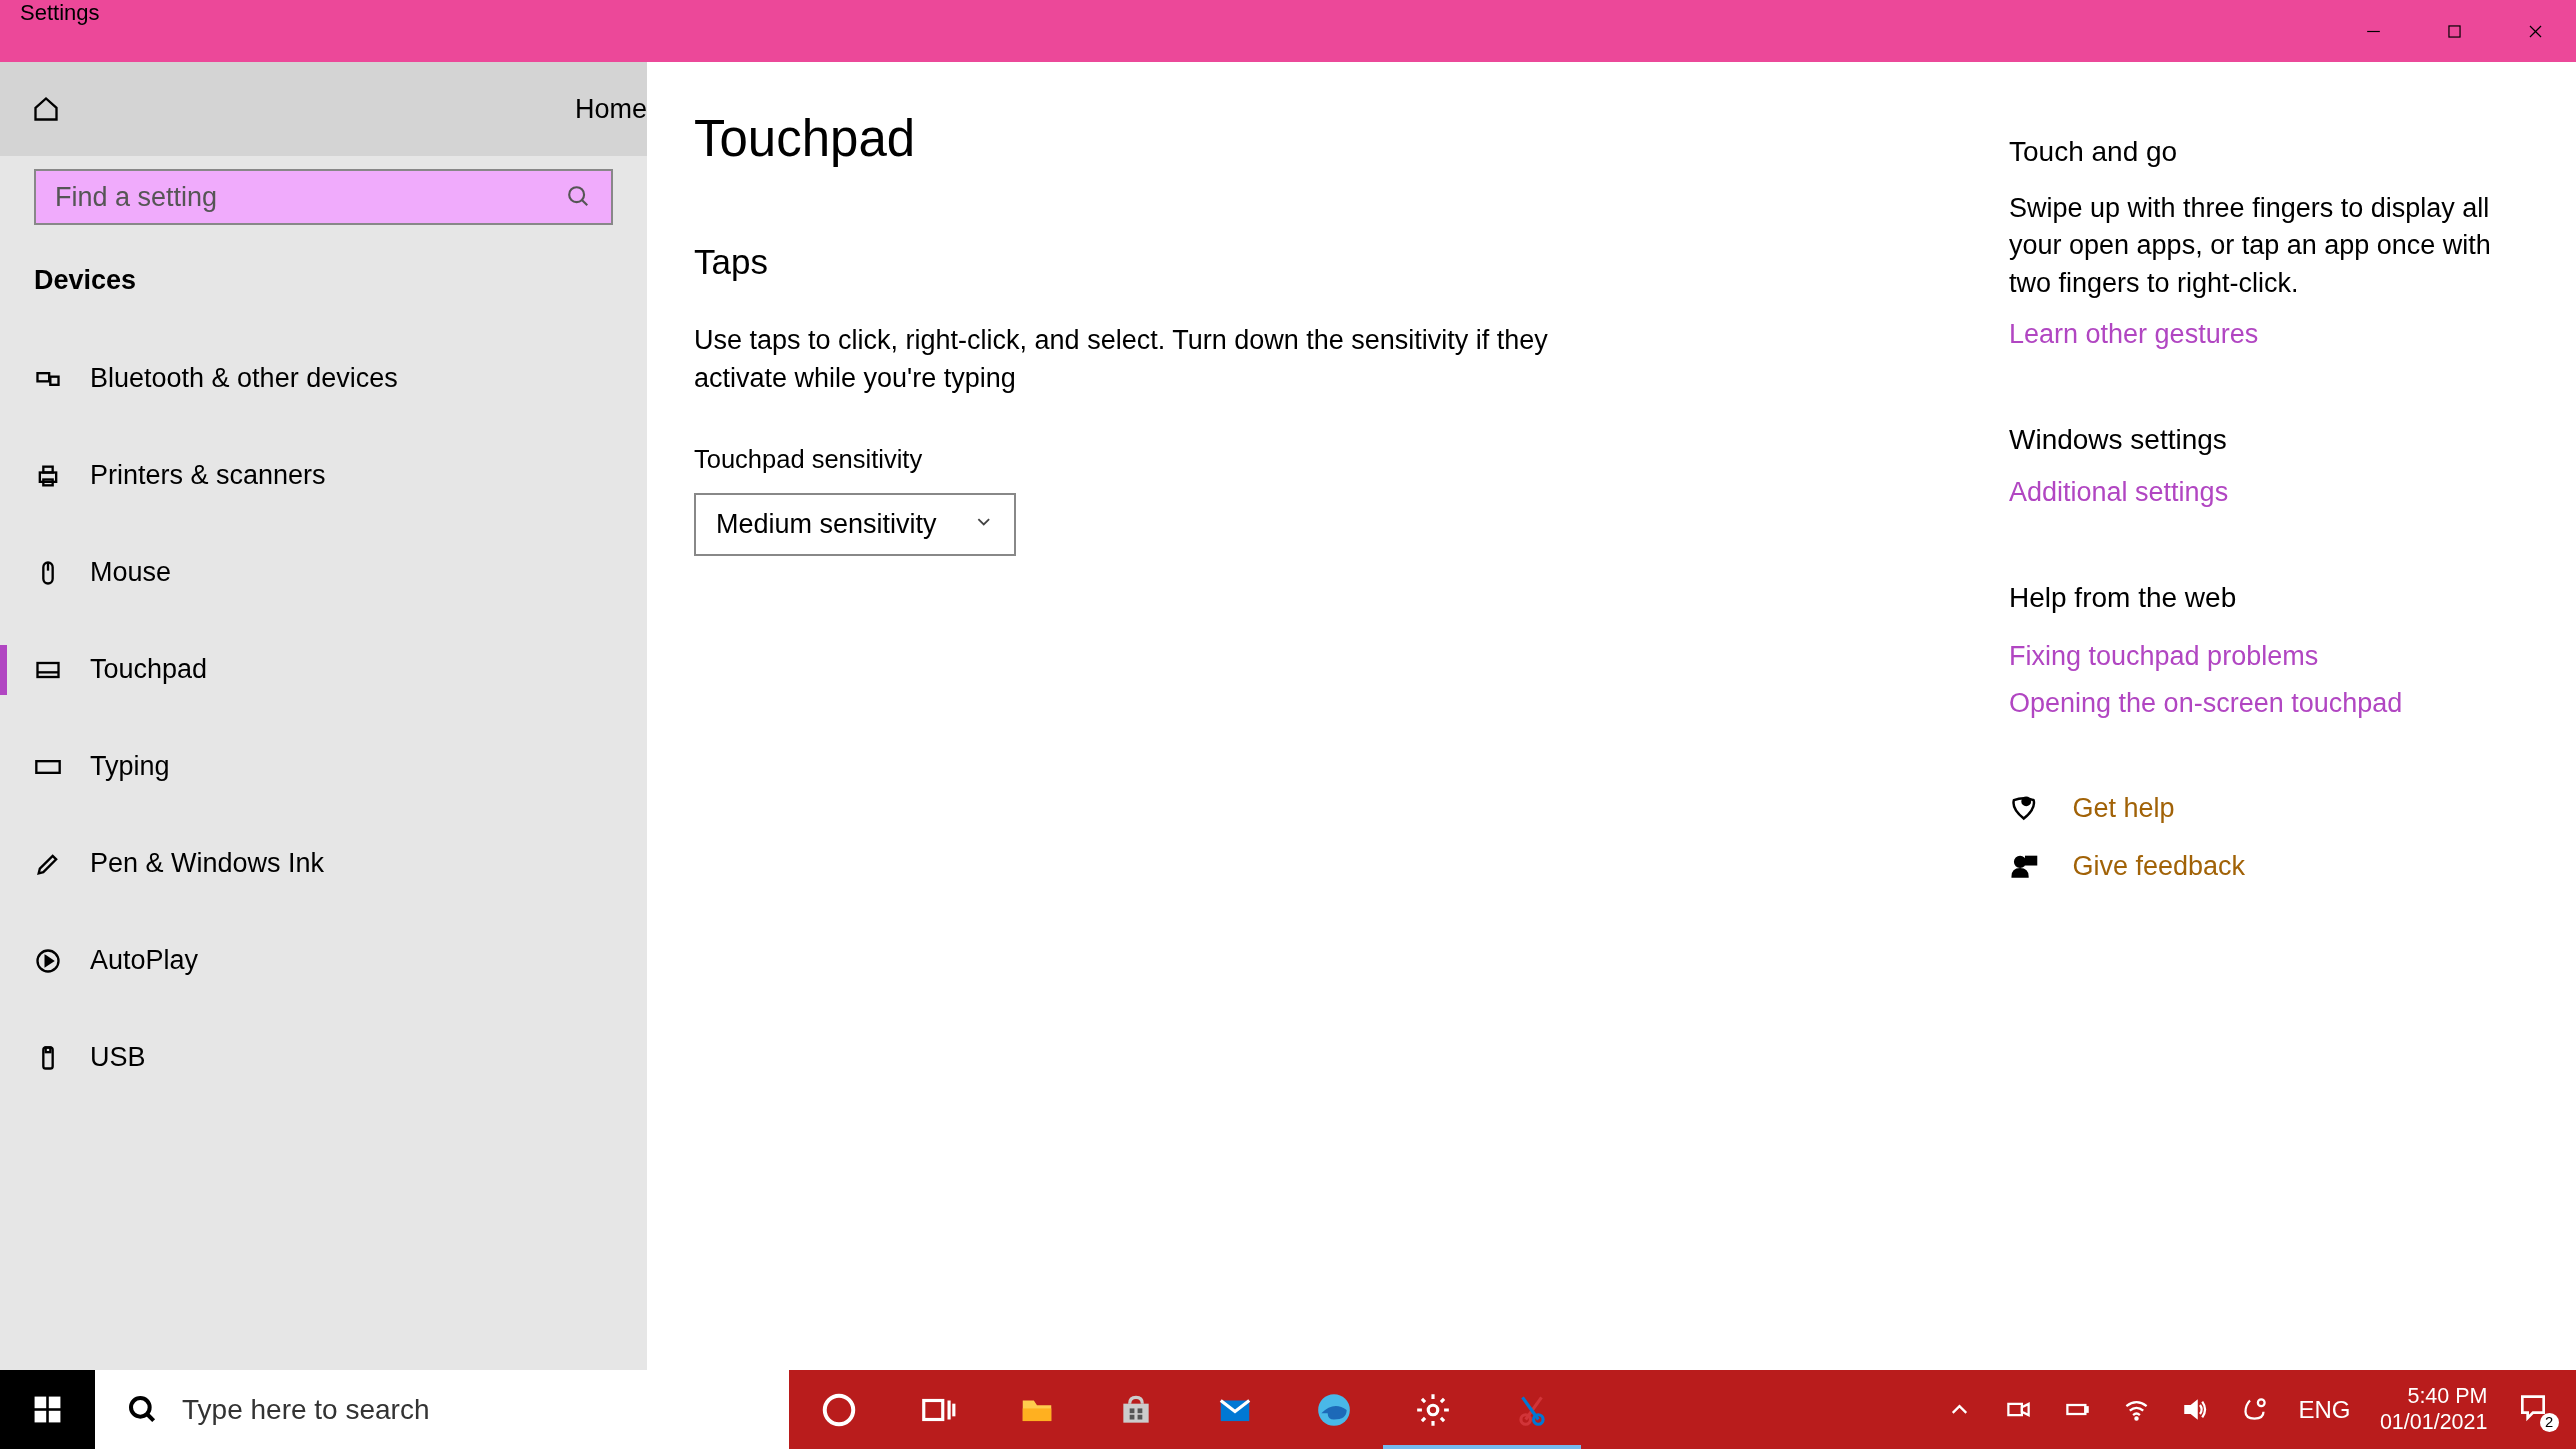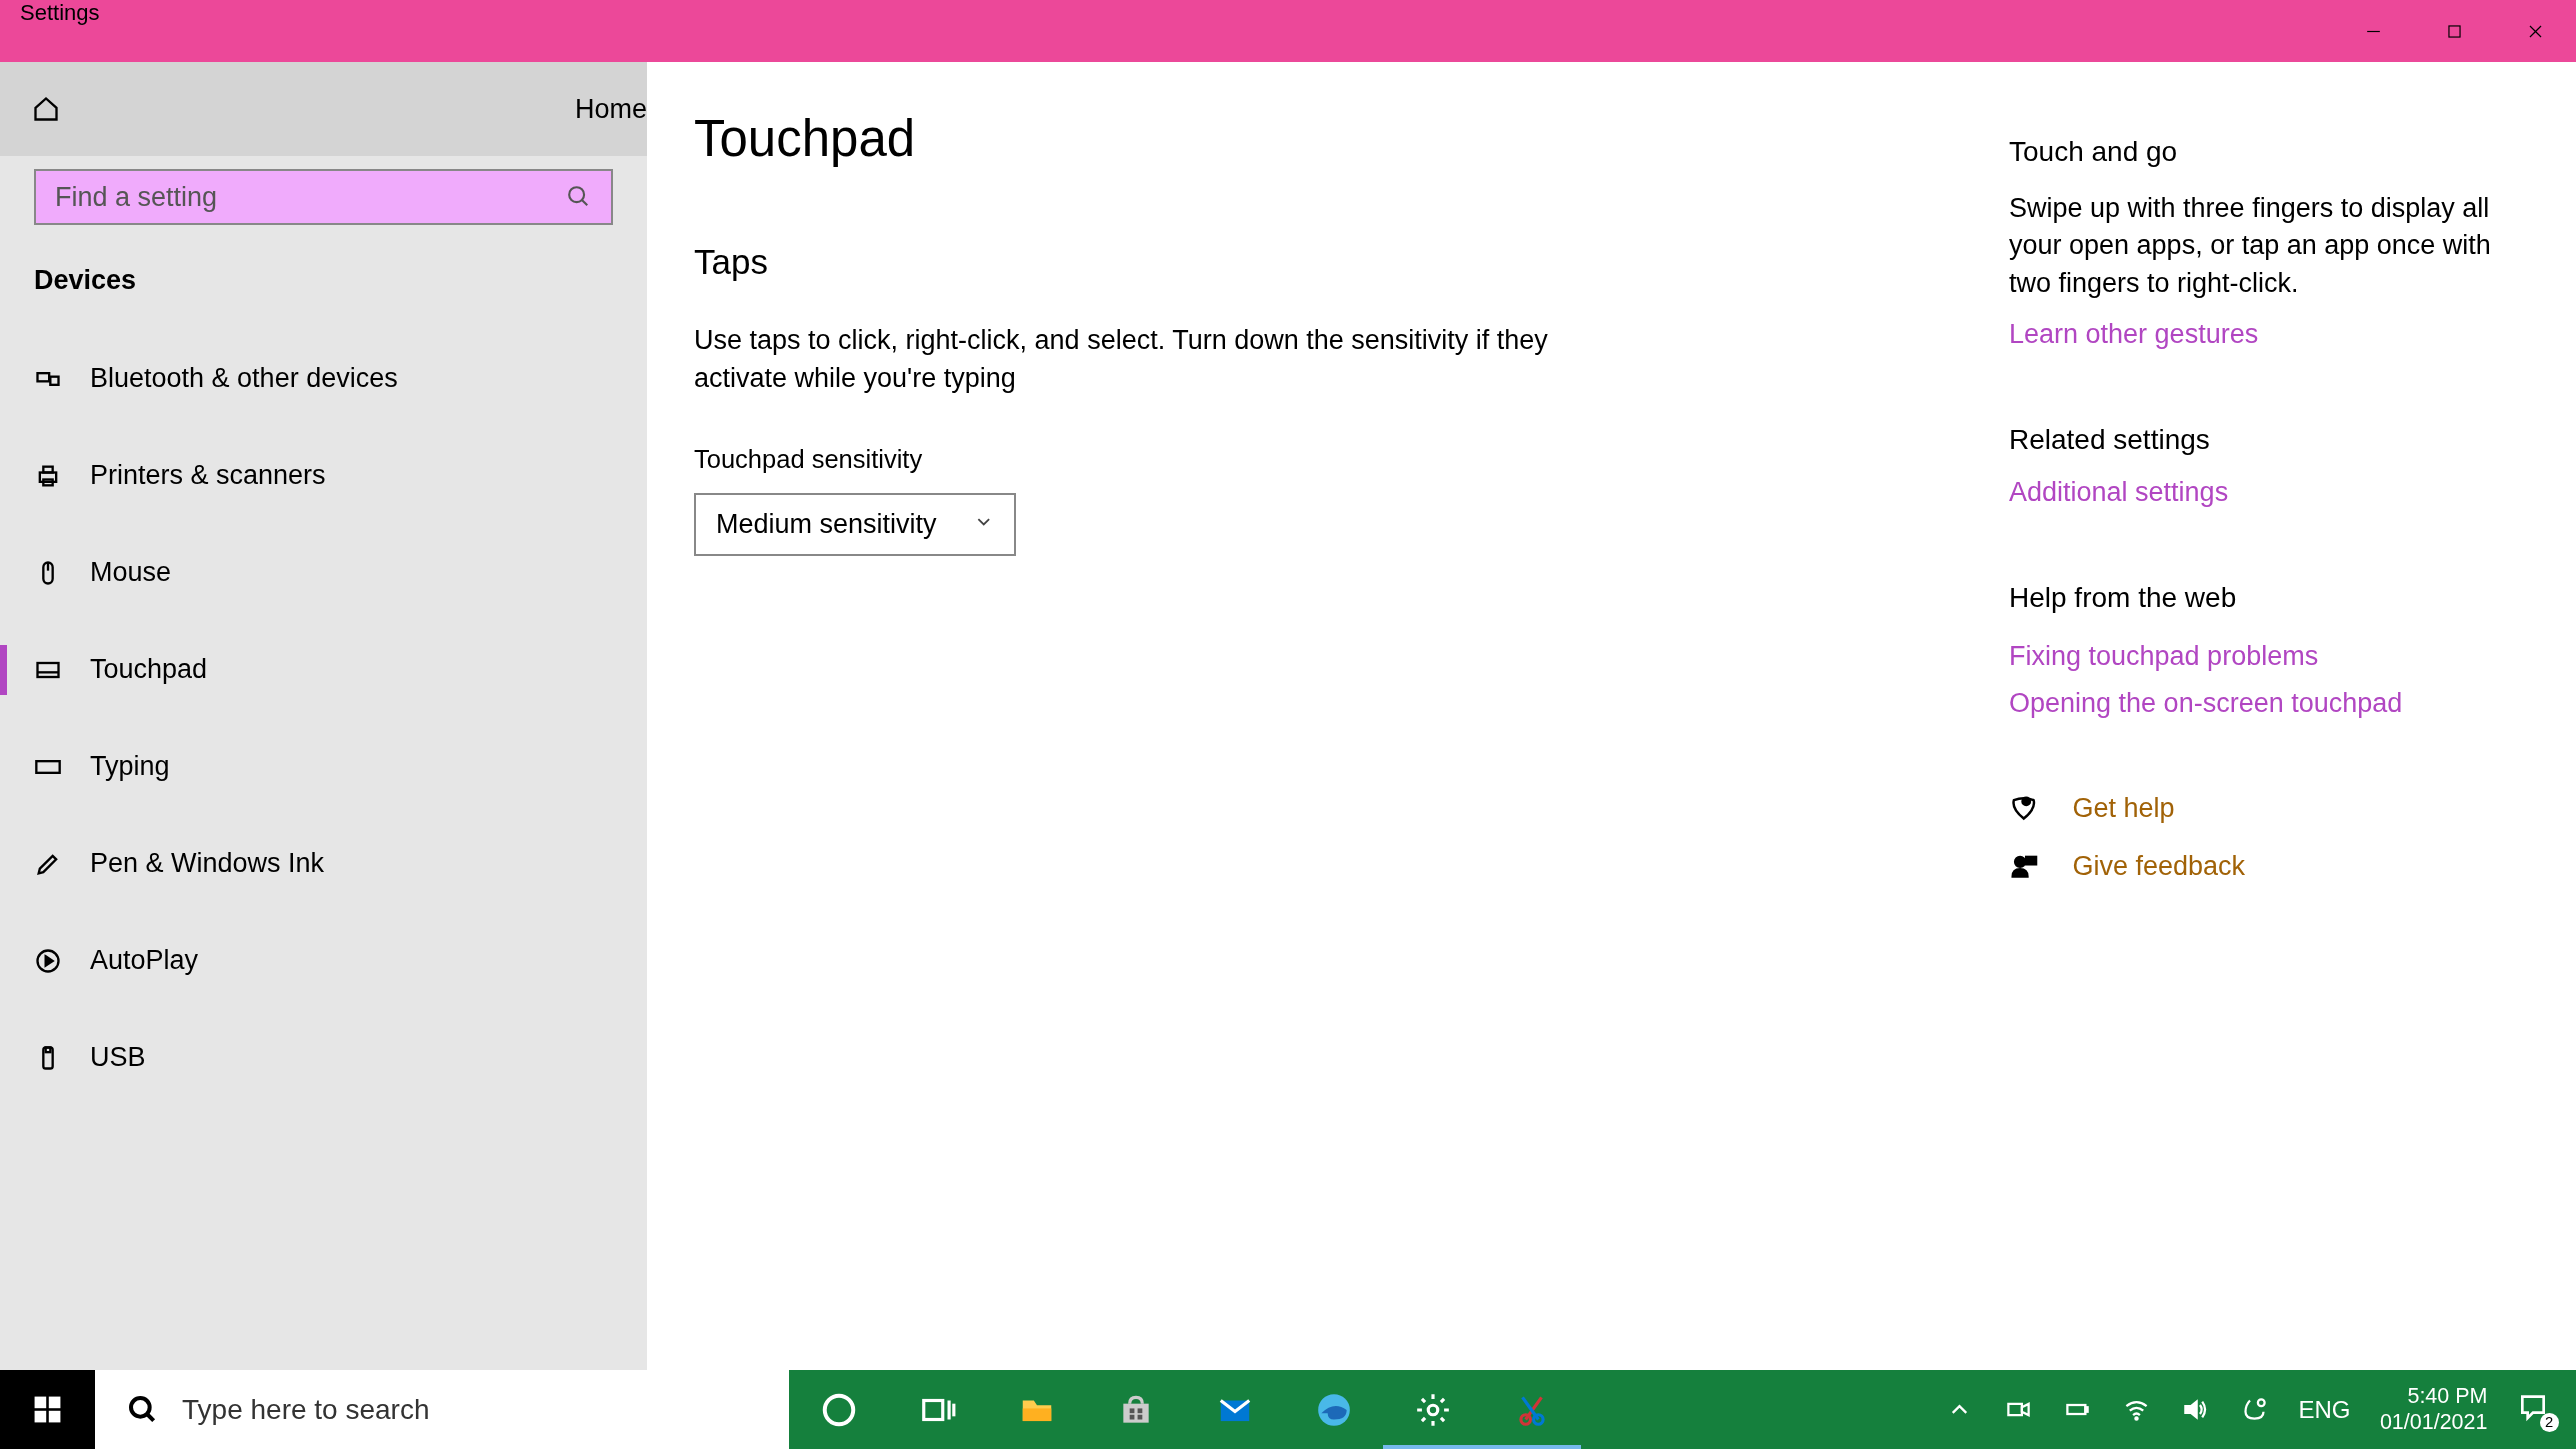--- a/index.html
+++ b/index.html
@@ -48,21 +48,21 @@
 .aside-title { font-size: 28px; font-weight: 500; margin-bottom: 21.5px; }
 .aside-desc { font-size: 27px; line-height: 1.4; margin-bottom: 16px; max-width: 496px; }
 .aside-link { font-size: 27px; color: #b146c2; display: block; margin-bottom: 16px; }
 
 .assist-row { display: flex; align-items: center; gap: 34px; margin-bottom: 27px; }
 .assist-row .aicon { width: 29.5px; height: 29.5px; }
 .assist-row .aicon svg { width: 29.5px; height: 29.5px; stroke: #000; stroke-width: 2; fill: none; }
 .assist-row span { font-size: 27px; color: #a16207; }
 
 
-.taskbar { position: absolute; left: 0; right: 0; bottom: 0; height: 79px; background: #15803d; display: flex; align-items: center; color: #fff; }
+.taskbar { position: absolute; left: 0; right: 0; bottom: 0; height: 79px; background: #b91c1c; display: flex; align-items: center; color: #fff; }
 .start { width: 95px; height: 100%; display: flex; align-items: center; justify-content: center; background: #000; }
 .start svg { width: 31px; height: 31px; fill: #fff; }
 .tsearch { width: 694px; height: 100%; background: #fff; display: flex; align-items: center; gap: 23px; padding-left: 32px; }
 .tsearch svg { width: 32px; height: 32px; stroke: #000; stroke-width: 3; fill: none; }
 .tsearch span { color: #333; font-size: 28px; }
 .ticons { display: flex; height: 100%; }
 .ticon { width: 99px; height: 100%; display: flex; align-items: center; justify-content: center; position: relative; }
 .ticon svg { width: 38px; height: 38px; }
 .ticon.active::after { content: ""; position: absolute; left: 0; right: 0; bottom: 0; height: 4px; background: #76b9ed; }
 .tray { margin-left: auto; display: flex; align-items: center; gap: 29.5px; padding-right: 20px; height: 100%; }
@@ -208,21 +208,21 @@
     </div>
   </div>
 
   <div class="aside">
     <div class="aside-sec">
       <div class="aside-title">Touch and go</div>
       <div class="aside-desc">Swipe up with three fingers to display all your open apps, or tap an app once with two fingers to right-click.</div>
       <a class="aside-link">Learn other gestures</a>
     </div>
     <div class="aside-sec">
-      <div class="aside-title">Related settings</div>
+      <div class="aside-title">Windows settings</div>
       <a class="aside-link">Additional settings</a>
     </div>
     <div class="aside-sec">
       <div class="aside-title">Help from the web</div>
       <a class="aside-link" style="margin-top:27px">Fixing touchpad problems</a>
       <a class="aside-link">Opening the on-screen touchpad</a>
     </div>
     <div class="assist-row">
       <div class="aicon"><svg viewBox="0 0 24 24">
             <path d="M4 5 Q12 2 20 5 Q22 12 12 20 Q2 12 4 5 Z"></path>

